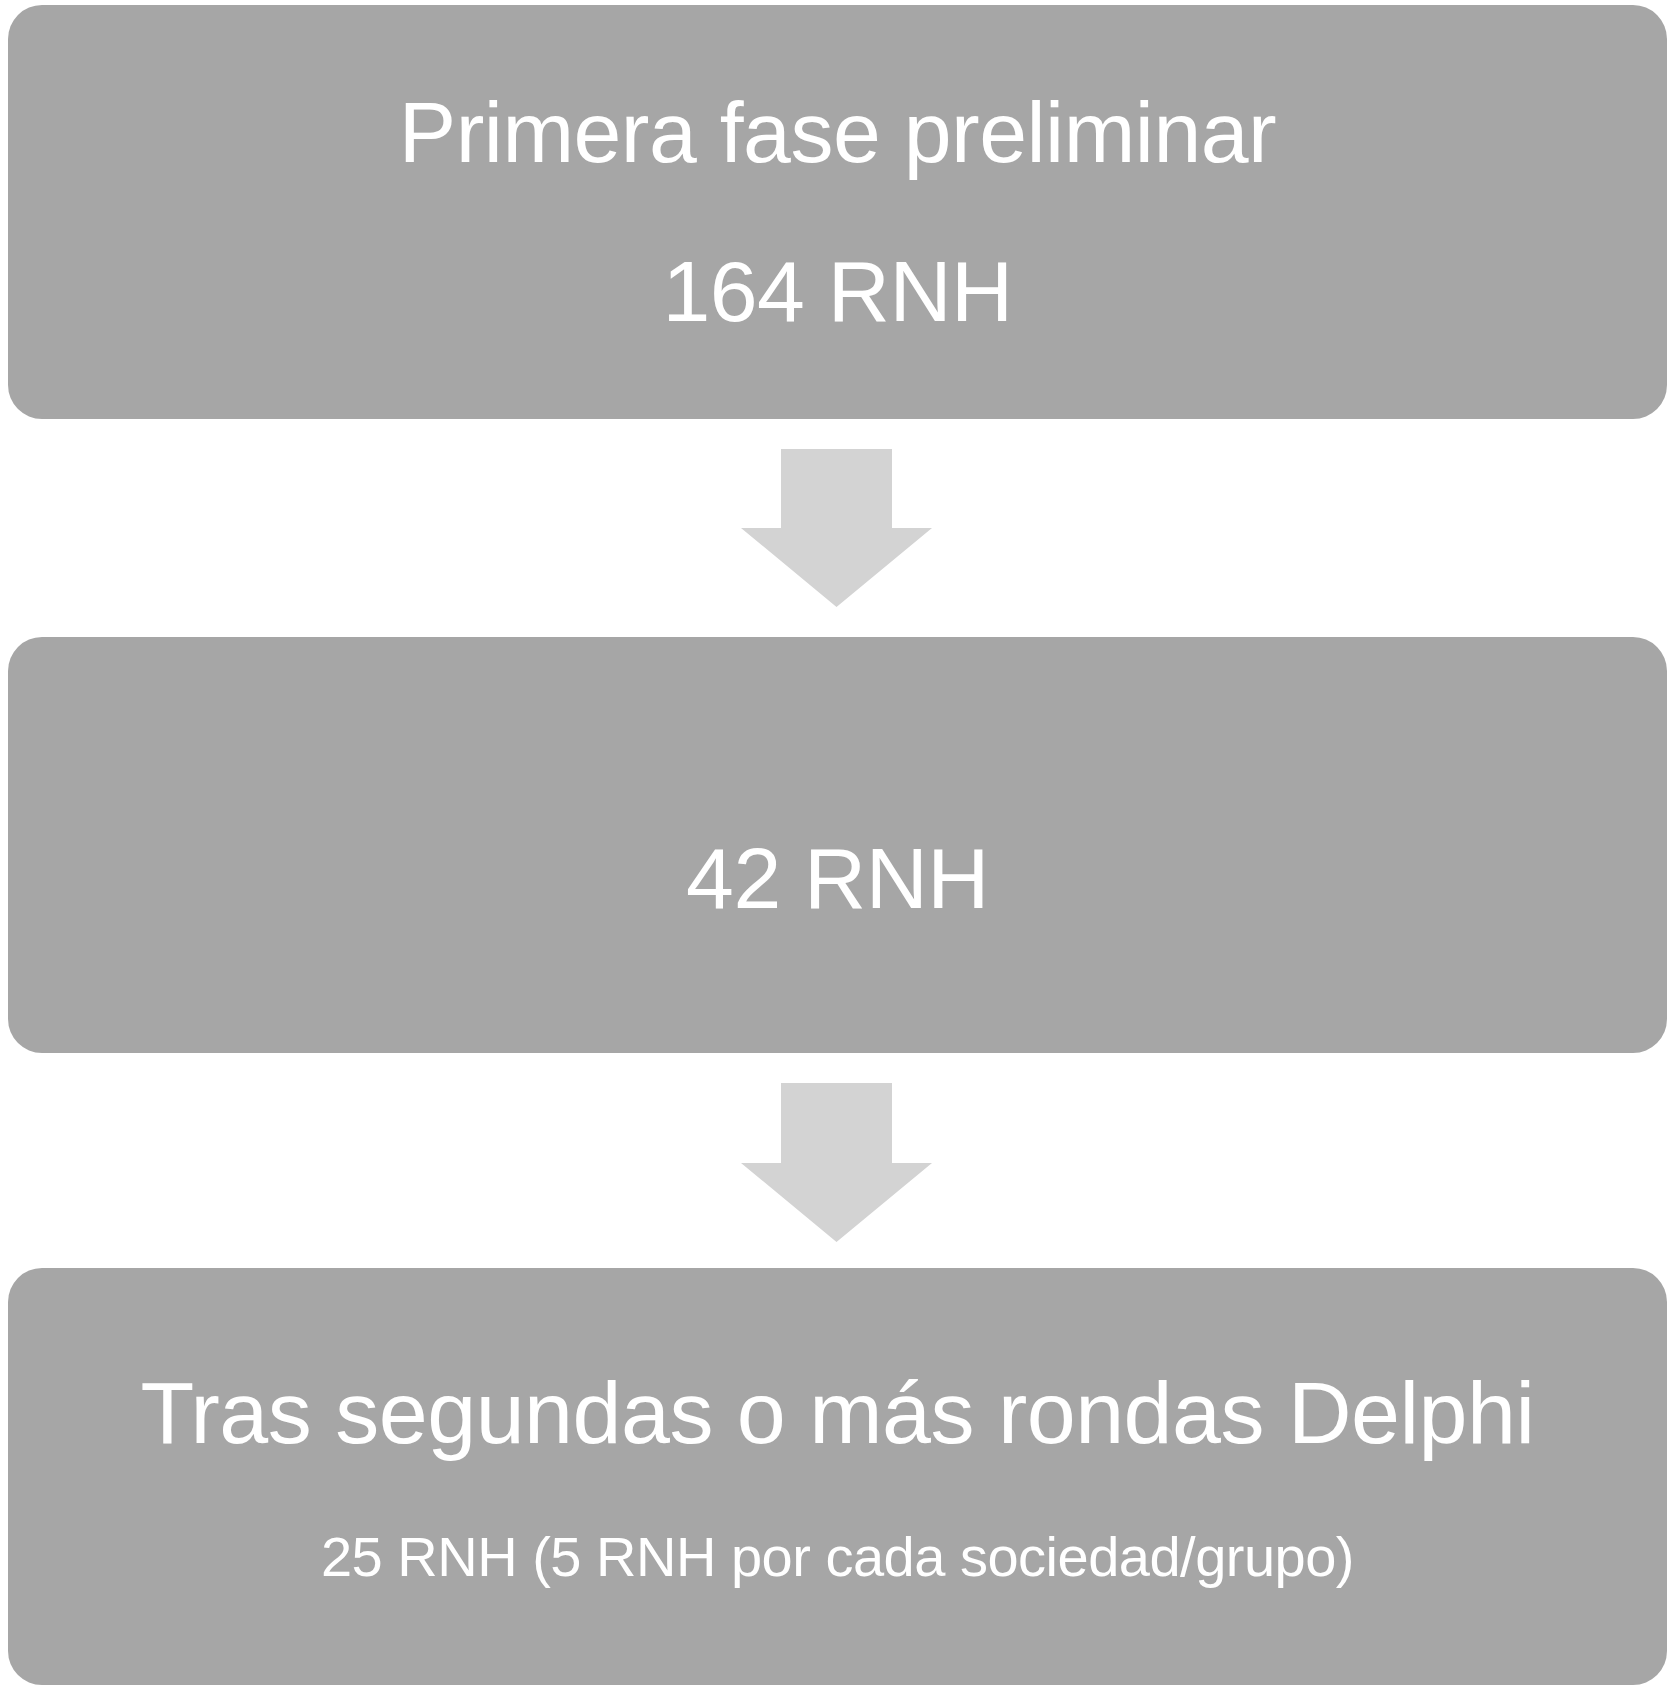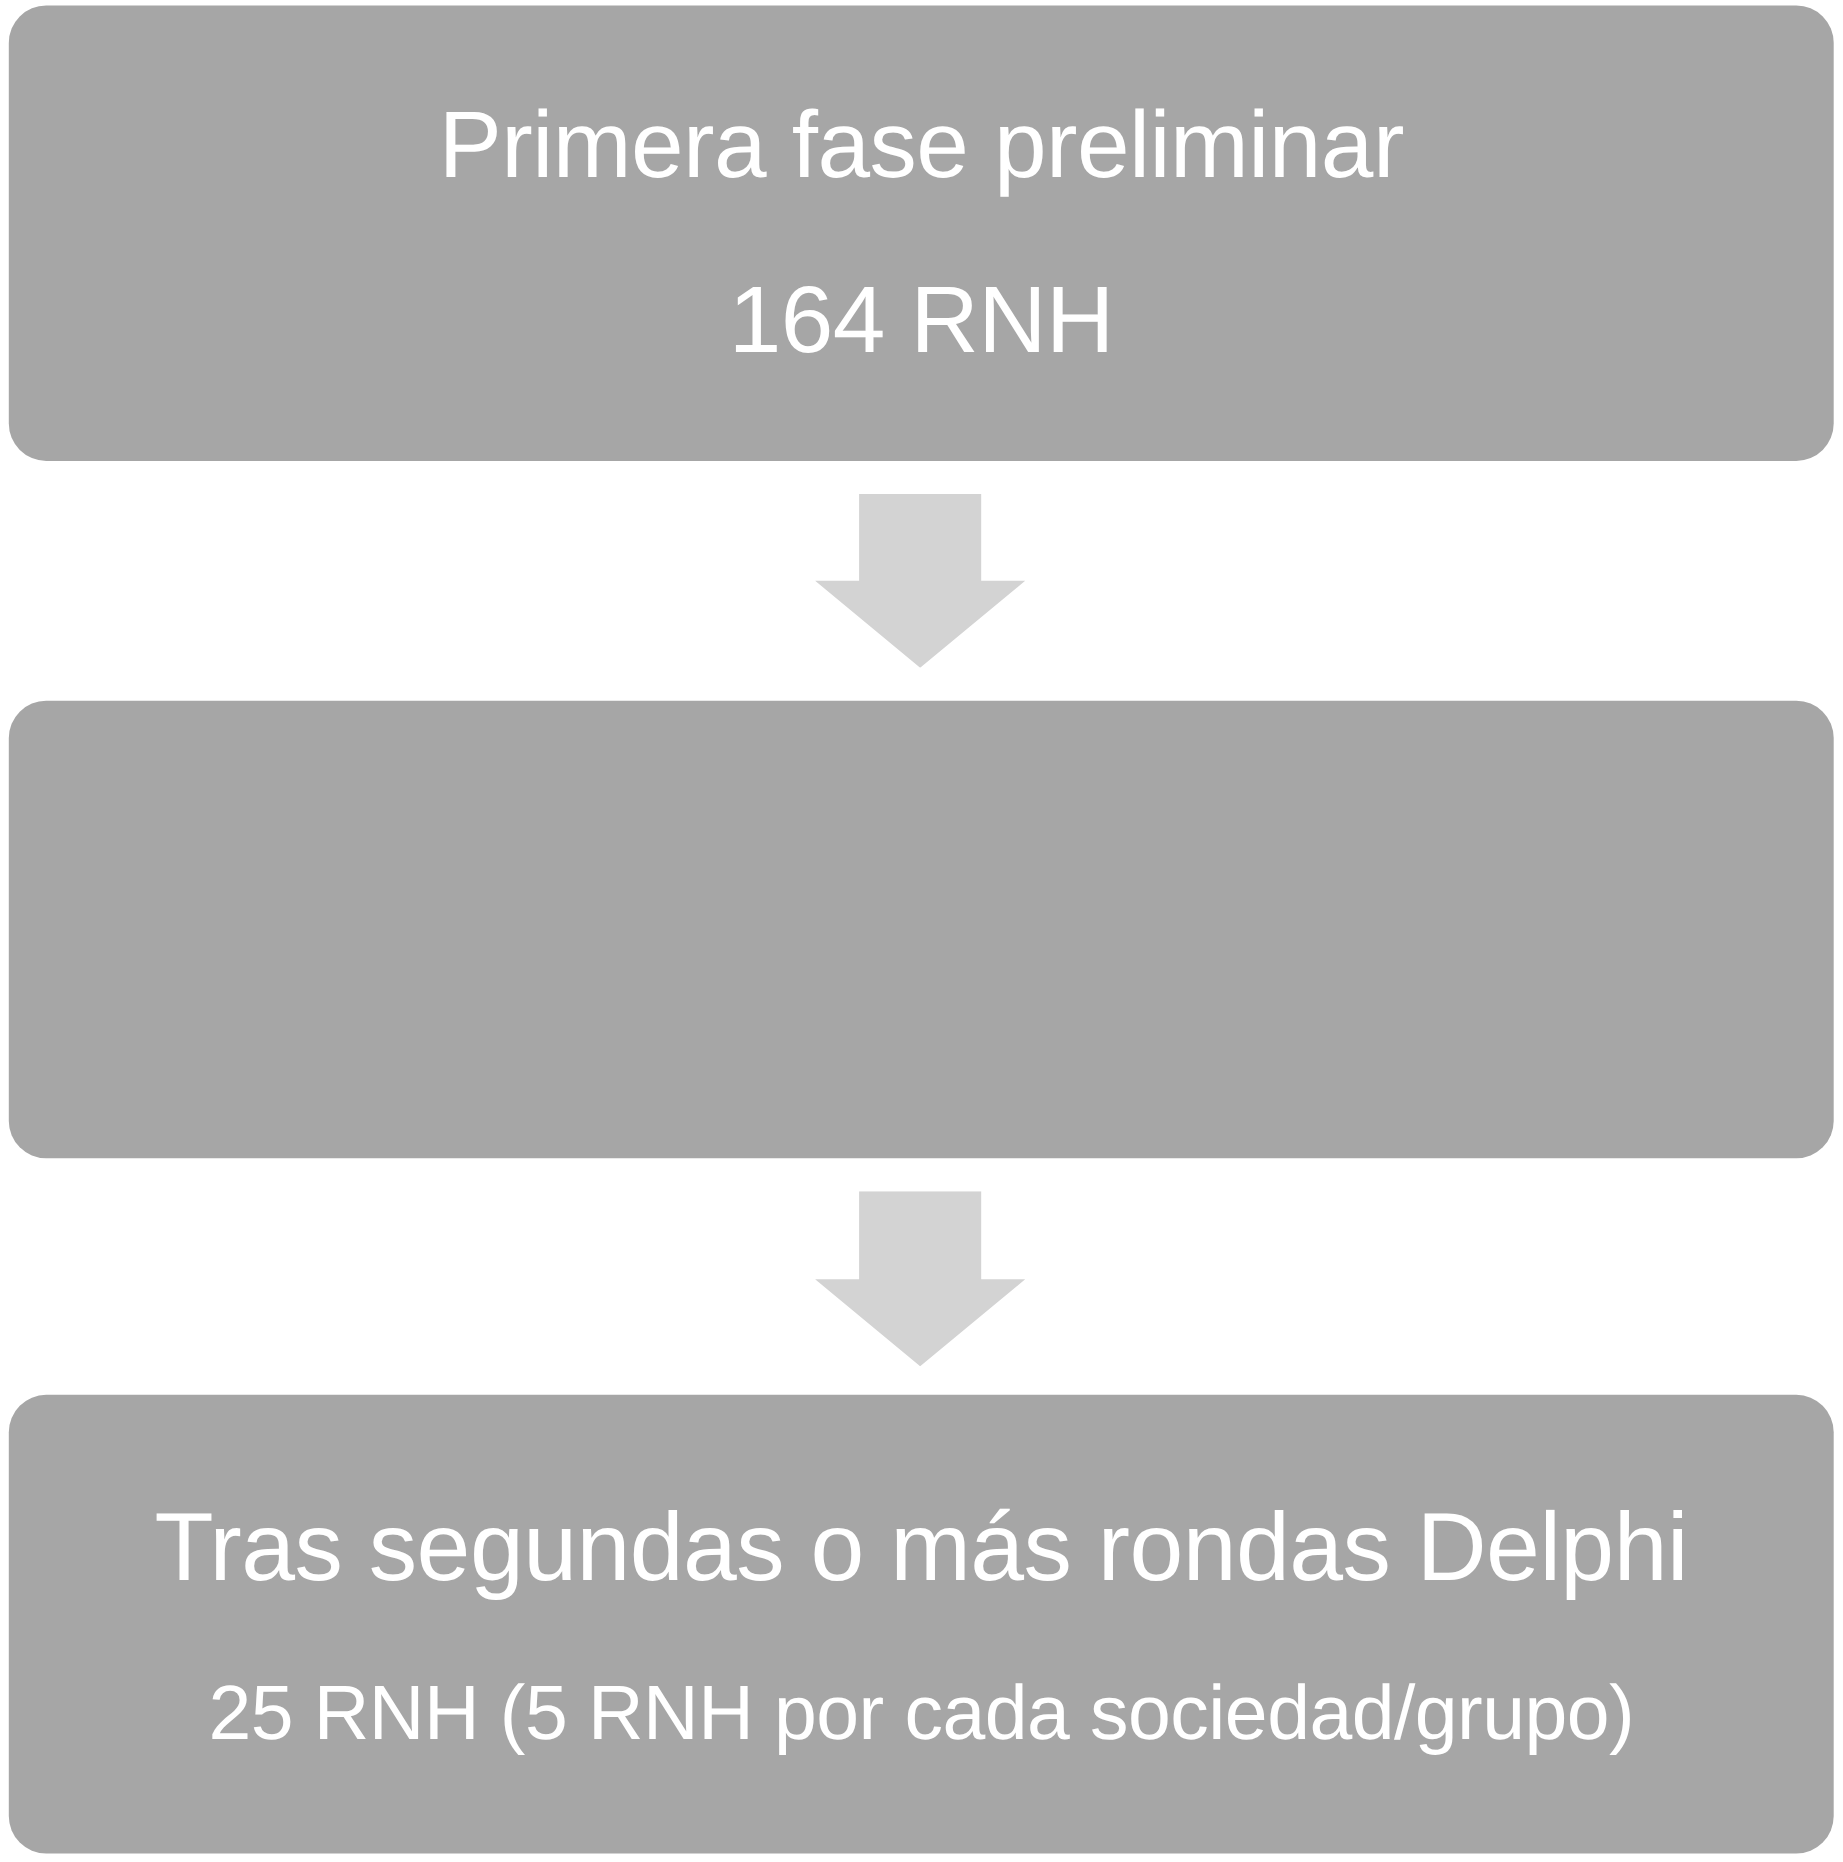--- a/index.html
+++ b/index.html
@@ -108,26 +108,27 @@
     <span class="stage-line line-gap">164 RNH</span>
   </div>
 
   <div class="connector-arrow" id="arrow-one">
     <svg viewBox="0 0 191 158" preserveAspectRatio="none" aria-hidden="true">
       <polygon points="40,0 151,0 151,79 191,79 95.5,158 0,79 40,79" fill="#d3d3d3"></polygon>
     </svg>
   </div>
 
   <div class="stage-box" id="box-round-one">
+    <span class="stage-line line-gap">42 RNH</span>
   </div>
 
   <div class="connector-arrow" id="arrow-two">
     <svg viewBox="0 0 191 159" preserveAspectRatio="none" aria-hidden="true">
       <polygon points="40,0 151,0 151,80 191,80 95.5,159 0,80 40,80" fill="#d3d3d3"></polygon>
     </svg>
   </div>
 
   <div class="stage-box" id="box-round-two-plus">
     <span class="stage-line">Tras segundas o más rondas Delphi</span>
-    <span class="stage-line line-gap" style="font-size: 70px;">25 RNH (5 RNH por cada sociedad/grupo)</span>
+    <span class="stage-line line-gap" style="font-size: 56px;">25 RNH (5 RNH por cada sociedad/grupo)</span>
   </div>
 
 </div>
 
 </body></html>

